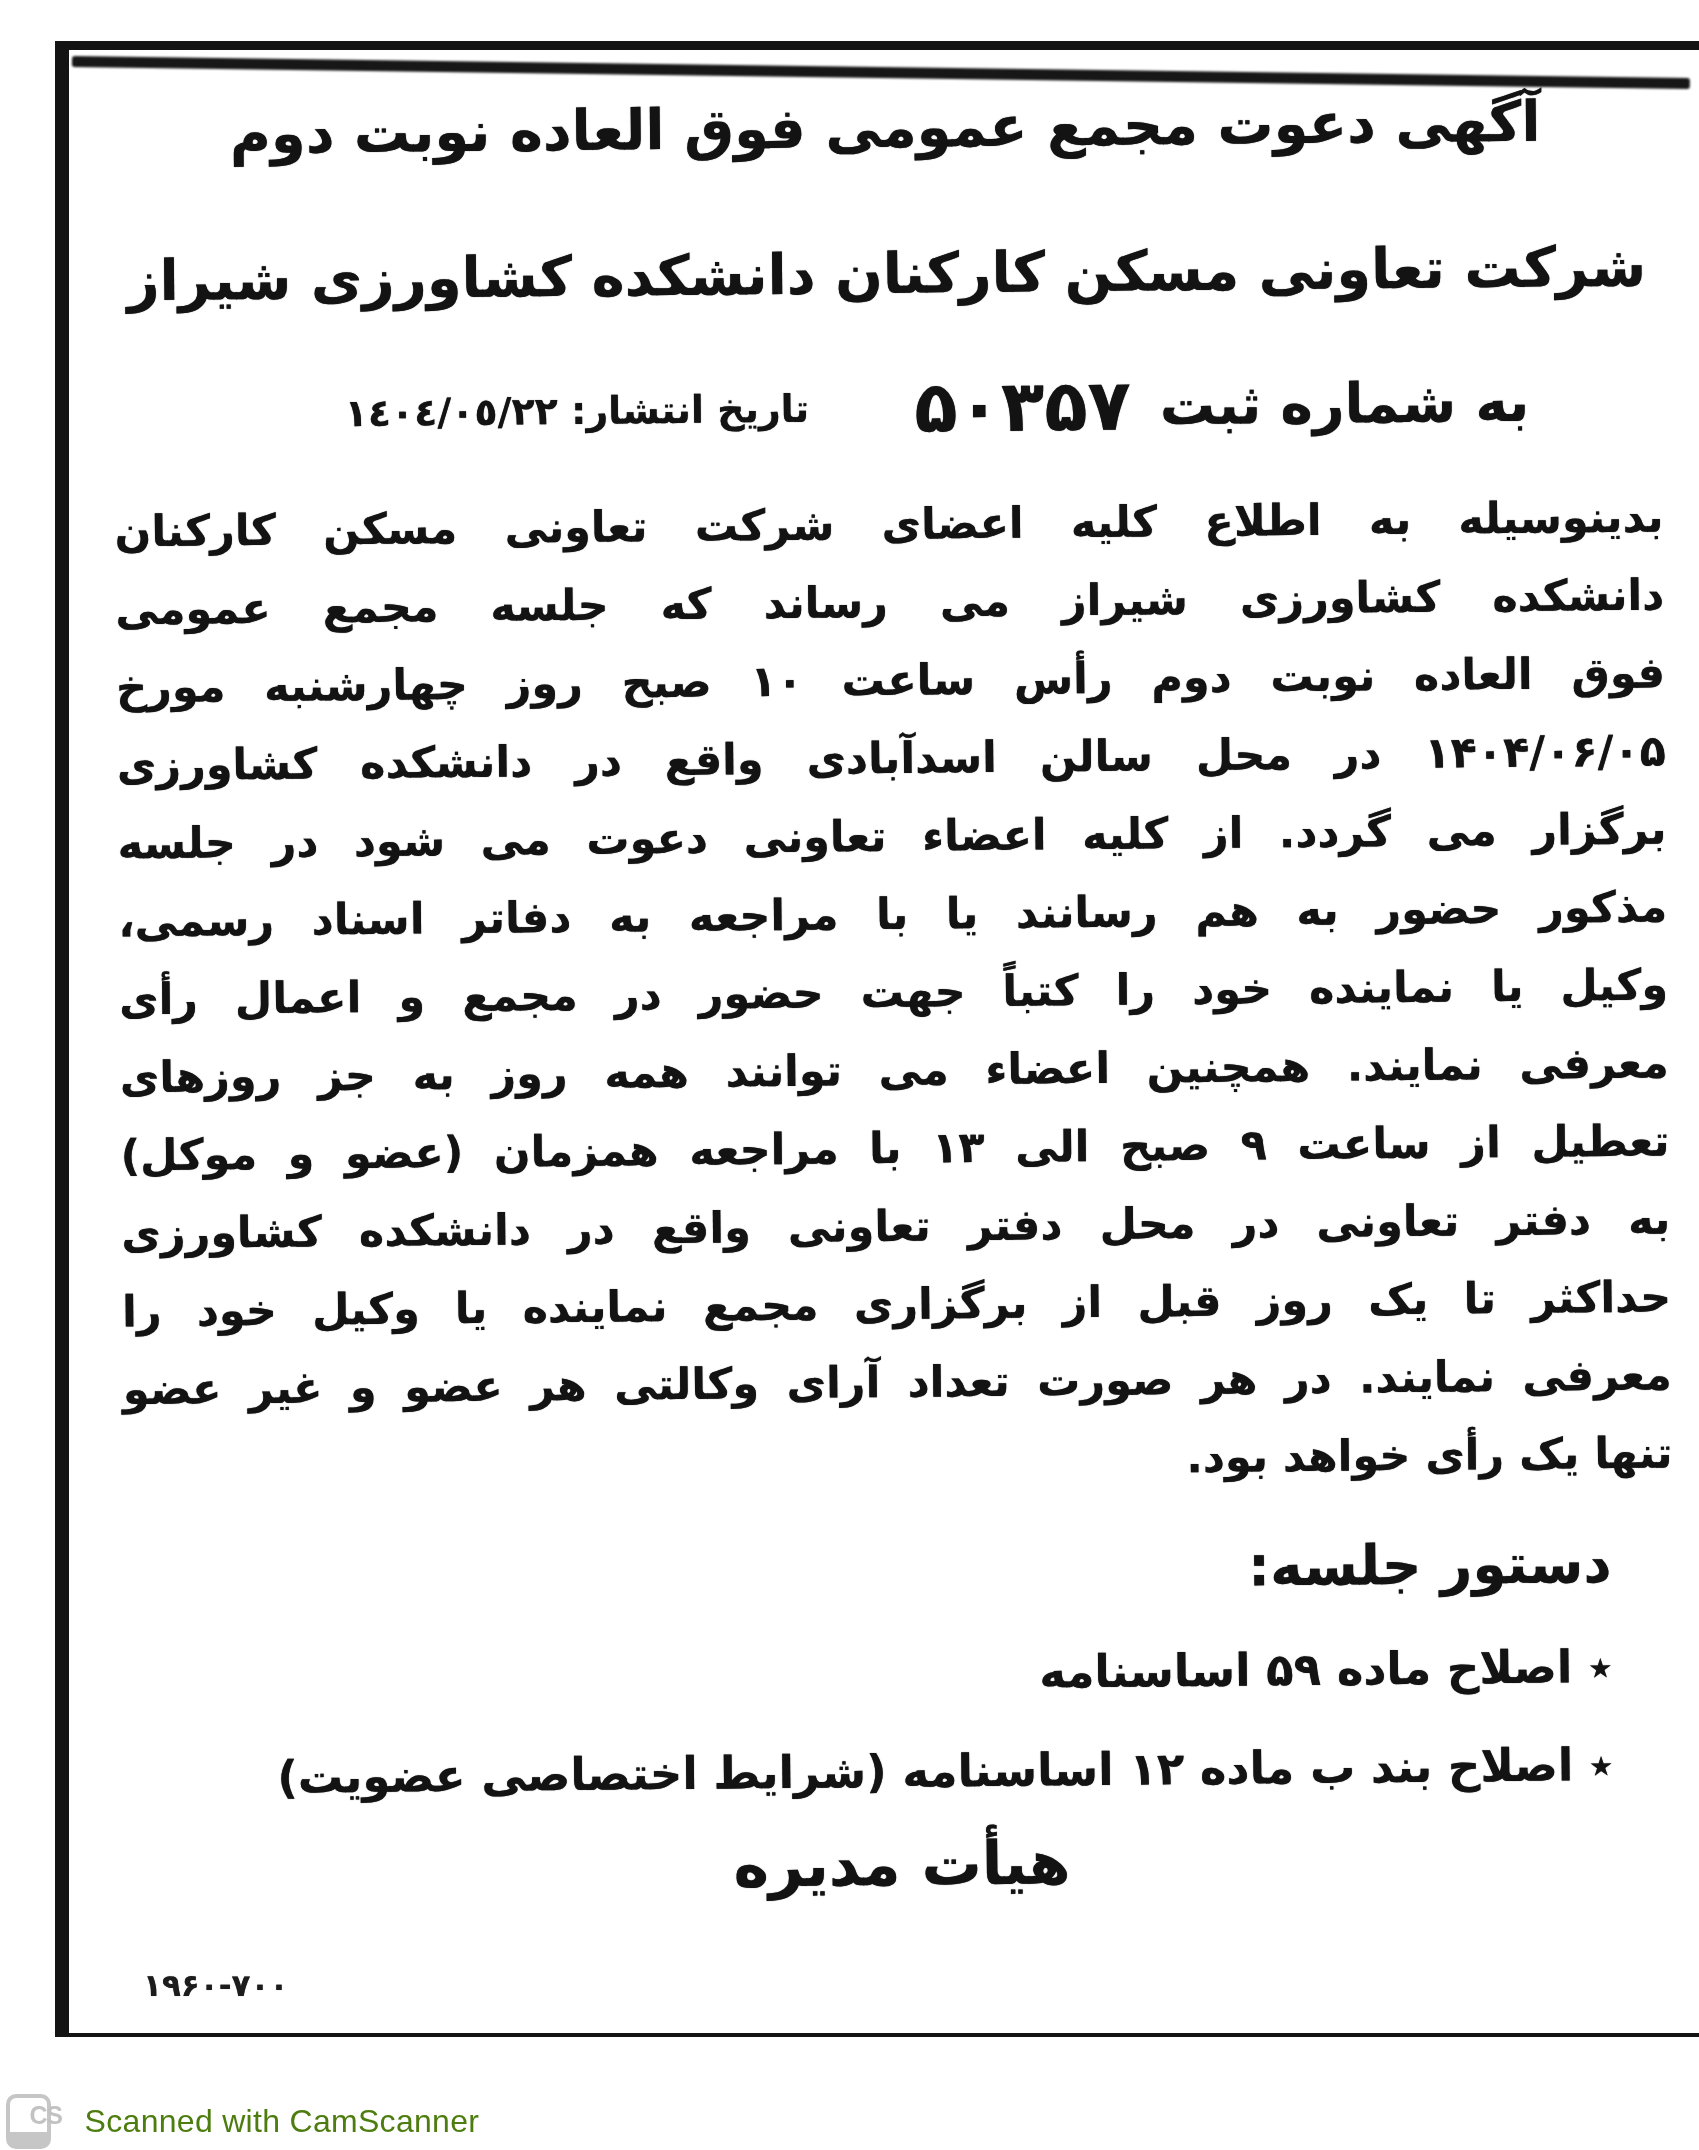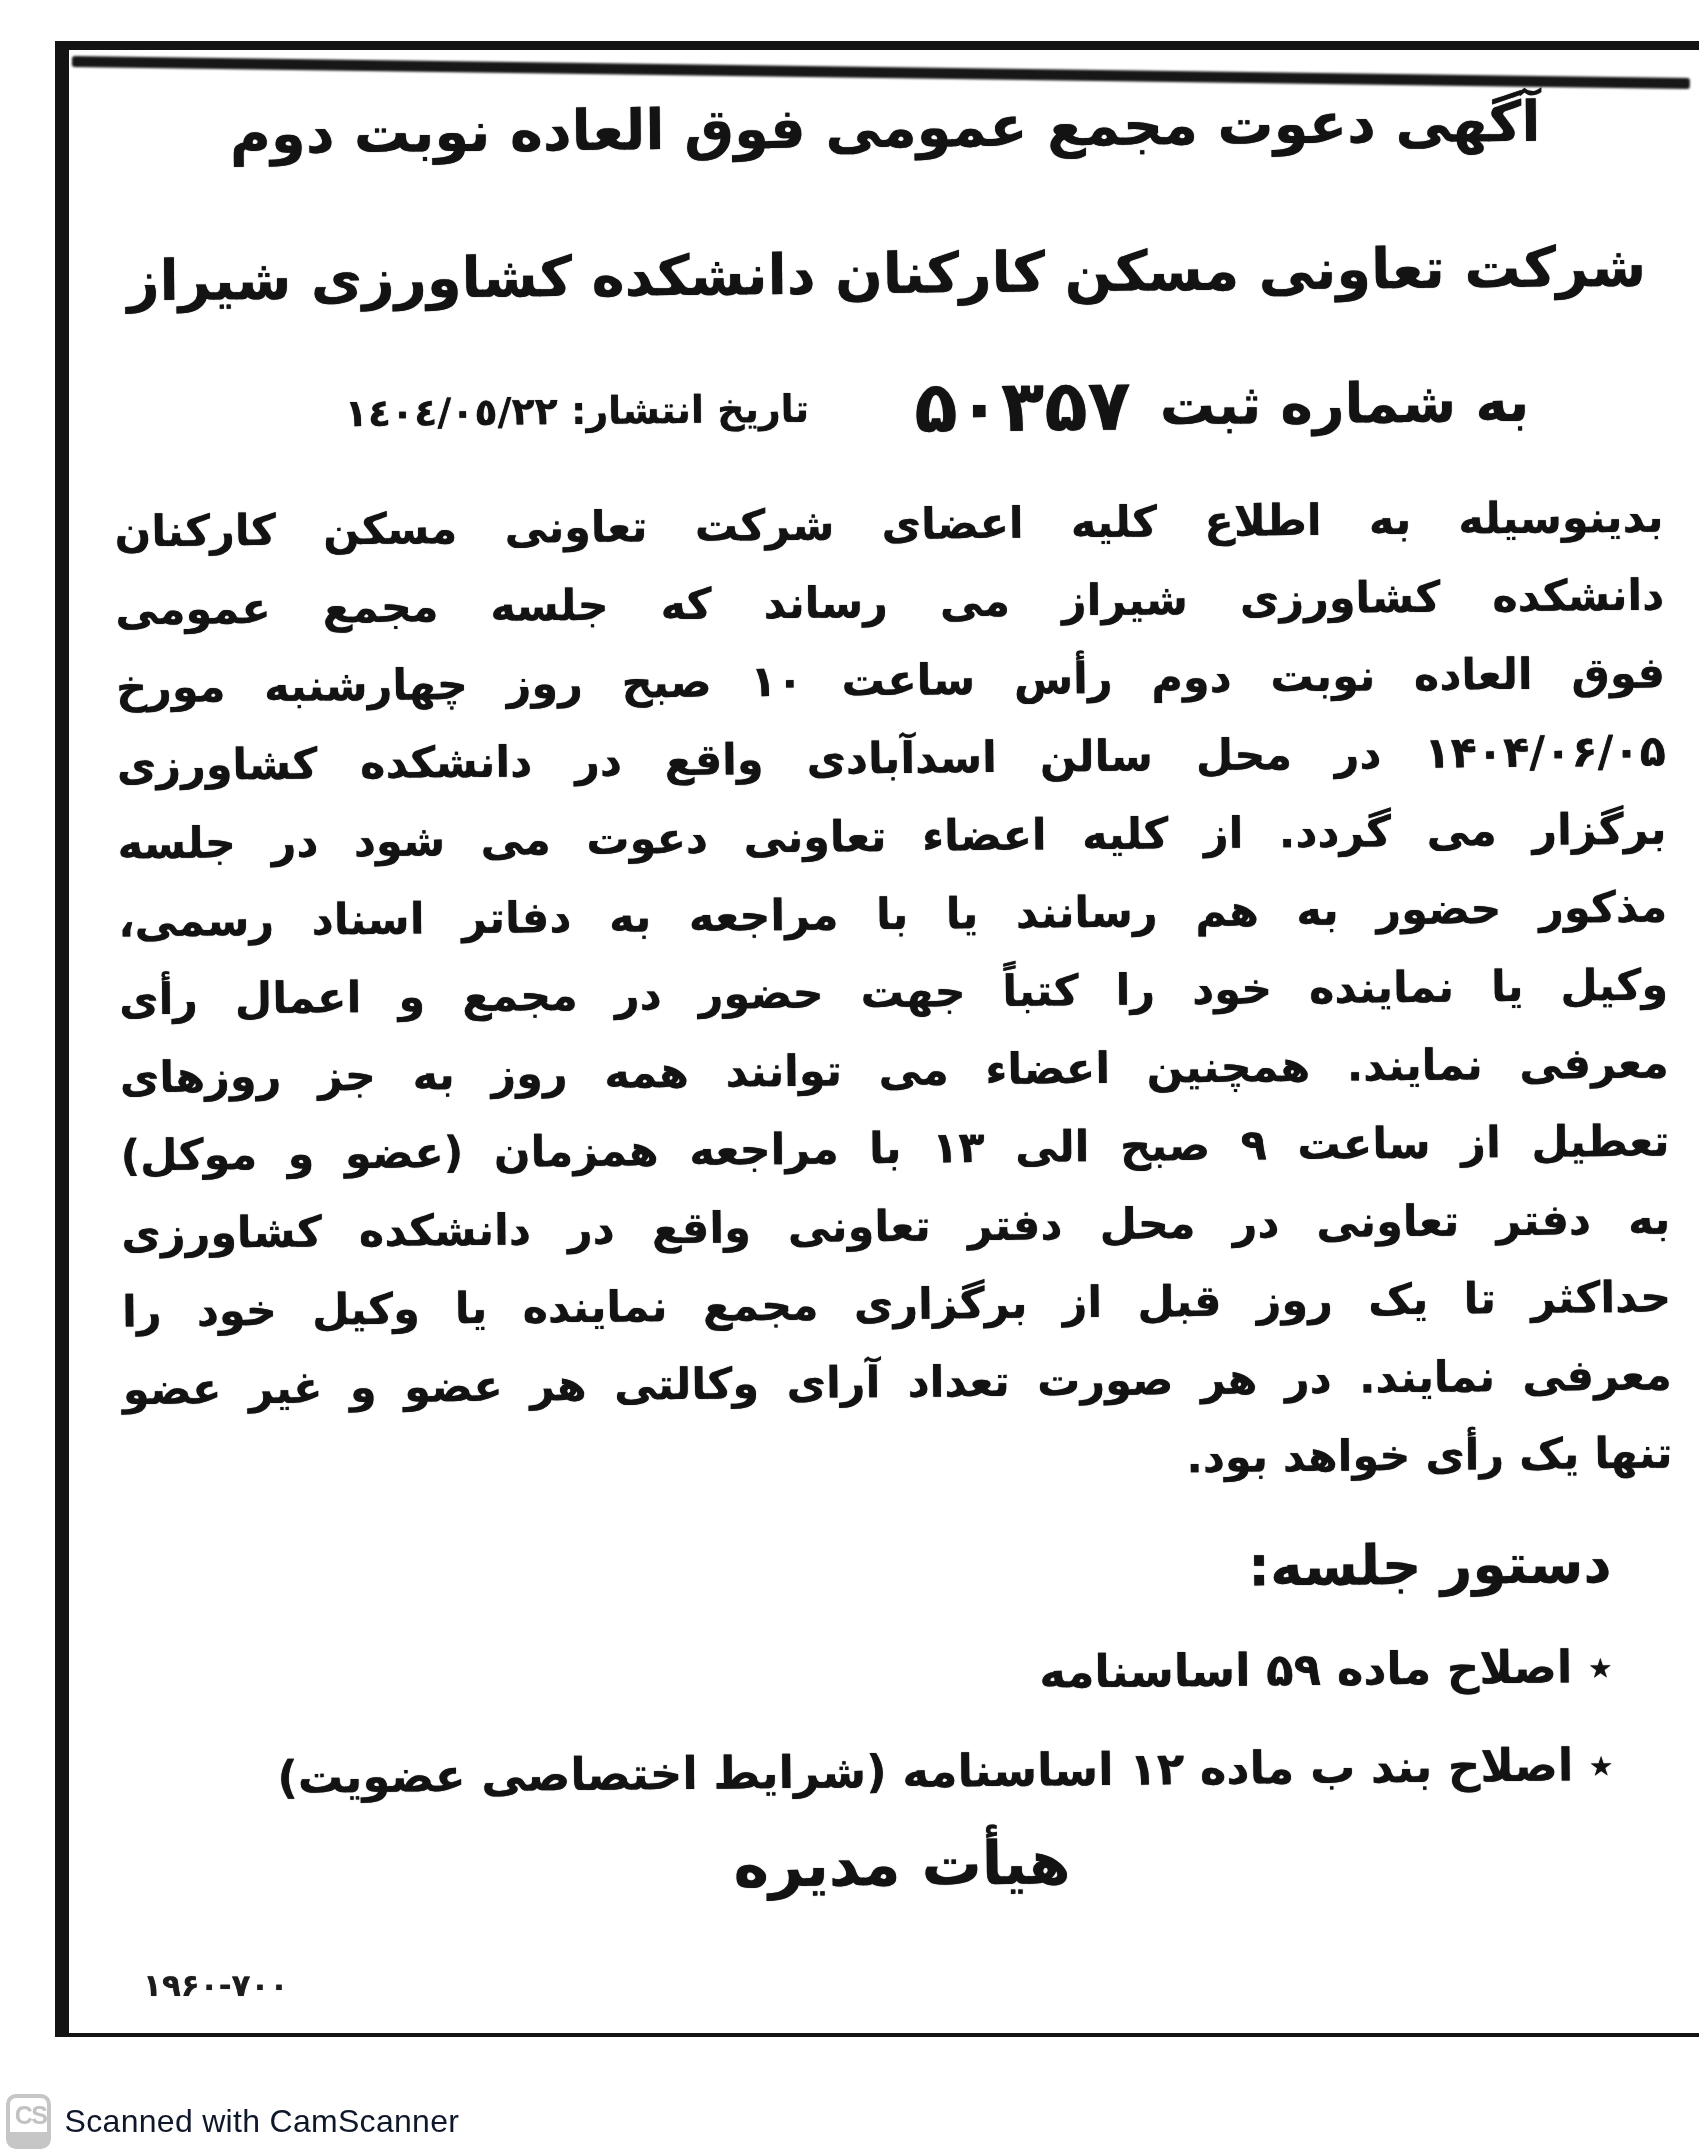--- a/index.html
+++ b/index.html
@@ -137,35 +137,36 @@
   .cs-badge {
     box-sizing: border-box;
     width: 45px;
     height: 55px;
     border: 4.9px solid #c6c6c6;
     border-bottom-width: 17px;
     border-radius: 10px;
     background: #ffffff;
     display: flex;
     align-items: center;
-    justify-content: flex-end;
+    justify-content: flex-start;
     padding-left: 20px;
   }
   .cs-badge-text {
     font-size: 25px;
     font-weight: 700;
     color: #c2c2c2;
     letter-spacing: -1.4px;
     line-height: 1;
   }
   .scanned-text {
     font-size: 32px;
-    color: #0f172a;
+    color: #4d7c0f;
     font-weight: 400;
     letter-spacing: 0.3px;
+    margin-left: 20px;
   }
 </style>
 </head>
 <body>
 
 <div class="scan-page">
 
   <div class="notice-frame">
     <div class="top-smear"></div>
 

